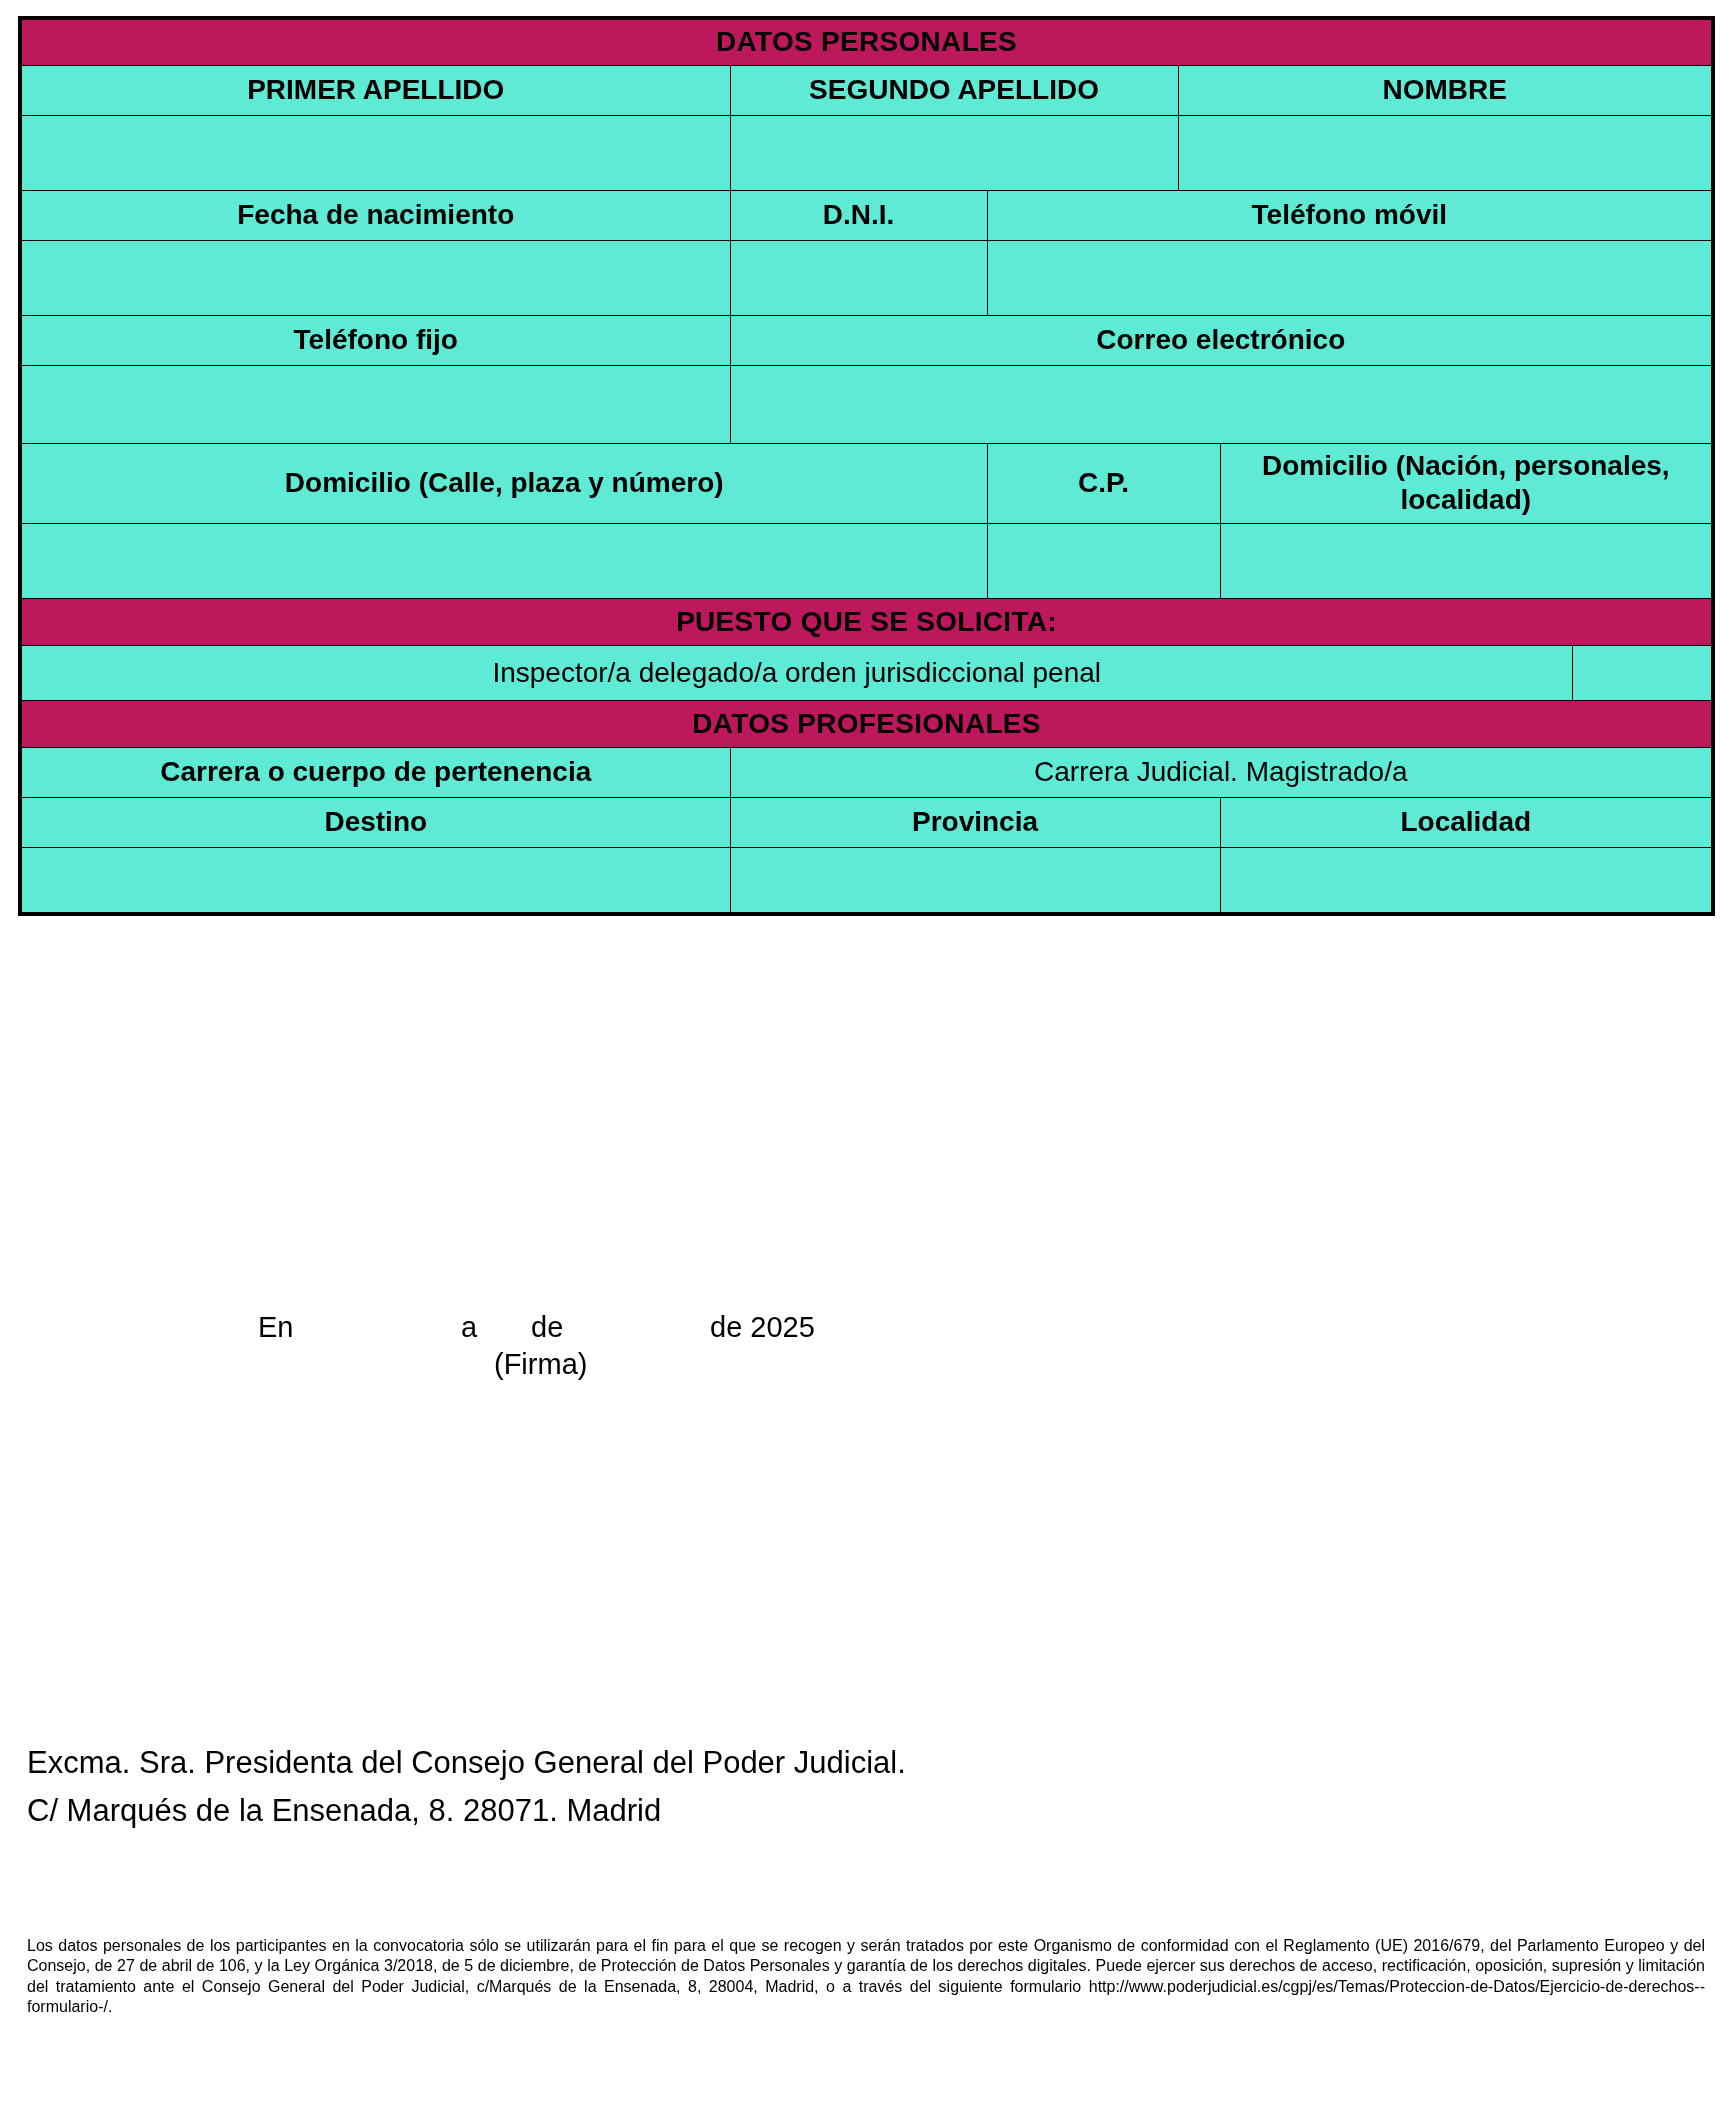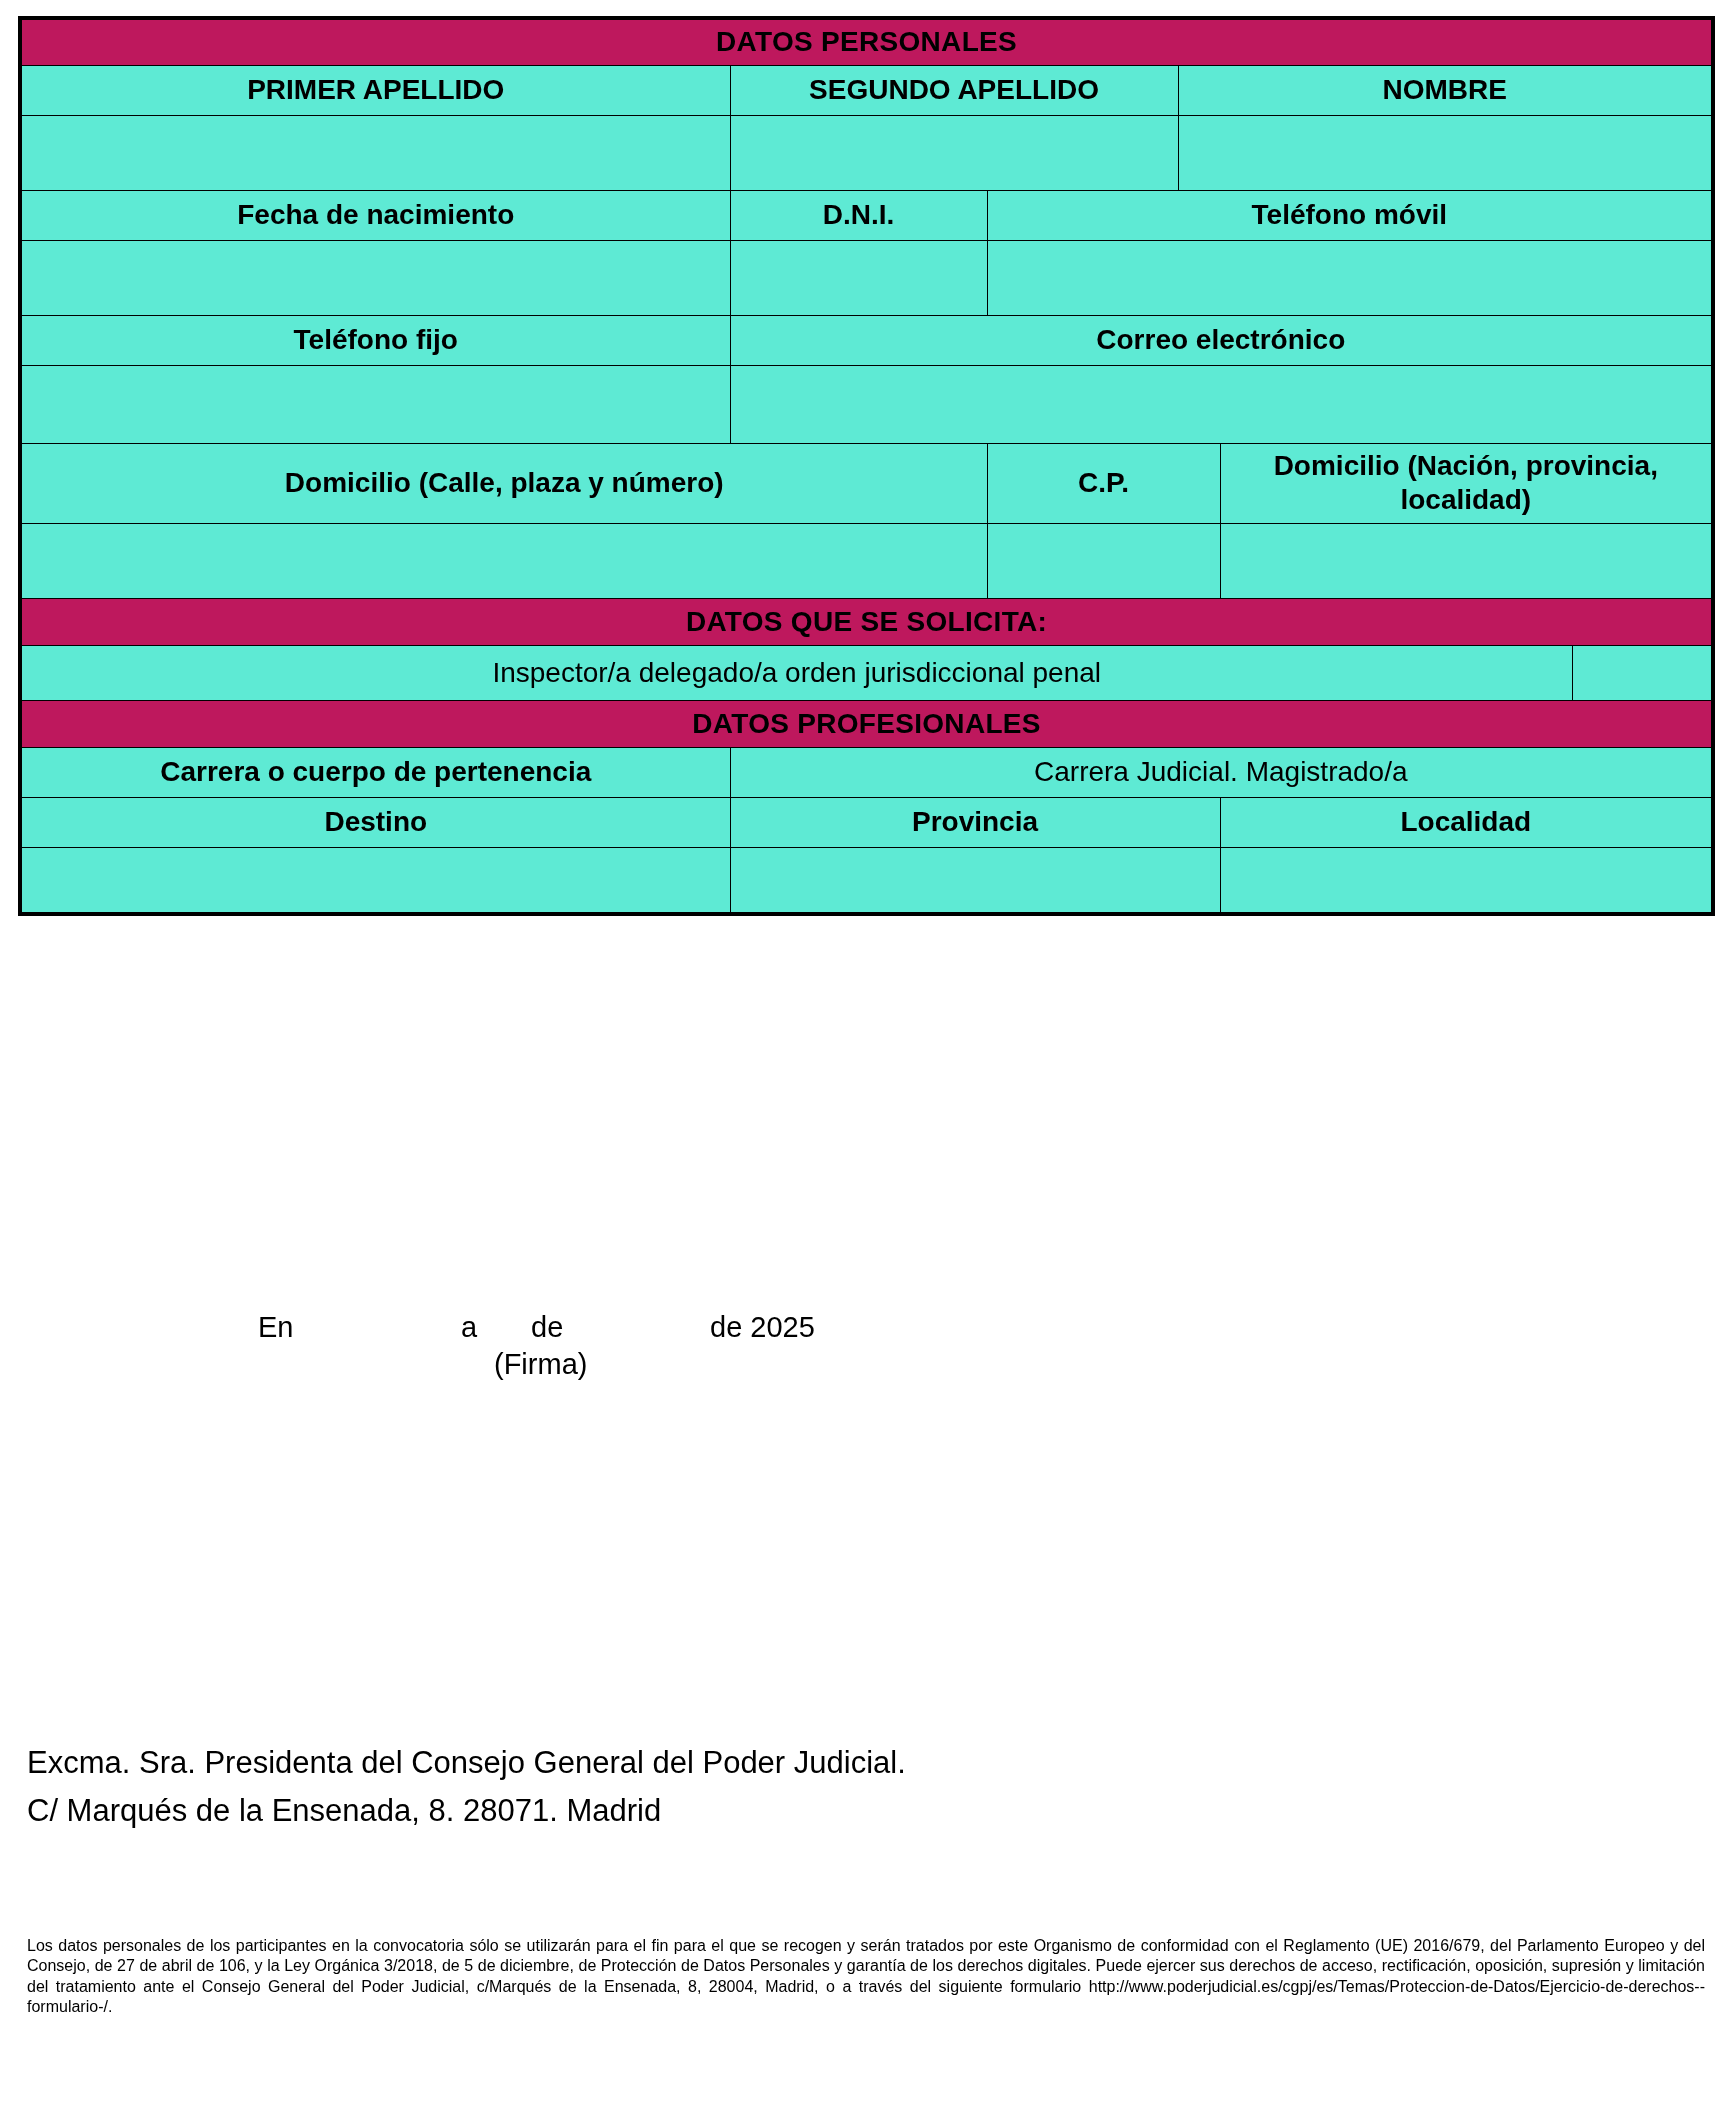--- a/index.html
+++ b/index.html
@@ -165,30 +165,30 @@
         <td colspan="7" class="hdr">Correo electrónico</td>
       </tr>
       <tr class="row-input-tall">
         <td colspan="2"></td>
         <td colspan="7"></td>
       </tr>
 
       <tr class="row-head-2line">
         <td colspan="4" class="hdr">Domicilio (Calle, plaza y número)</td>
         <td colspan="2" class="hdr">C.P.</td>
-        <td colspan="3" class="hdr">Domicilio (Nación, provincia, localidad)</td>
+        <td colspan="3" class="hdr">Domicilio (Nación, personales, localidad)</td>
       </tr>
       <tr class="row-input">
         <td colspan="4"></td>
         <td colspan="2"></td>
         <td colspan="3"></td>
       </tr>
 
       <tr class="banner row-banner">
-        <td colspan="9">DATOS QUE SE SOLICITA:</td>
+        <td colspan="9">PUESTO QUE SE SOLICITA:</td>
       </tr>
       <tr class="row-value">
         <td colspan="8" class="plain">Inspector/a delegado/a orden jurisdiccional penal</td>
         <td></td>
       </tr>
 
       <tr class="banner row-banner">
         <td colspan="9">DATOS PROFESIONALES</td>
       </tr>
 

